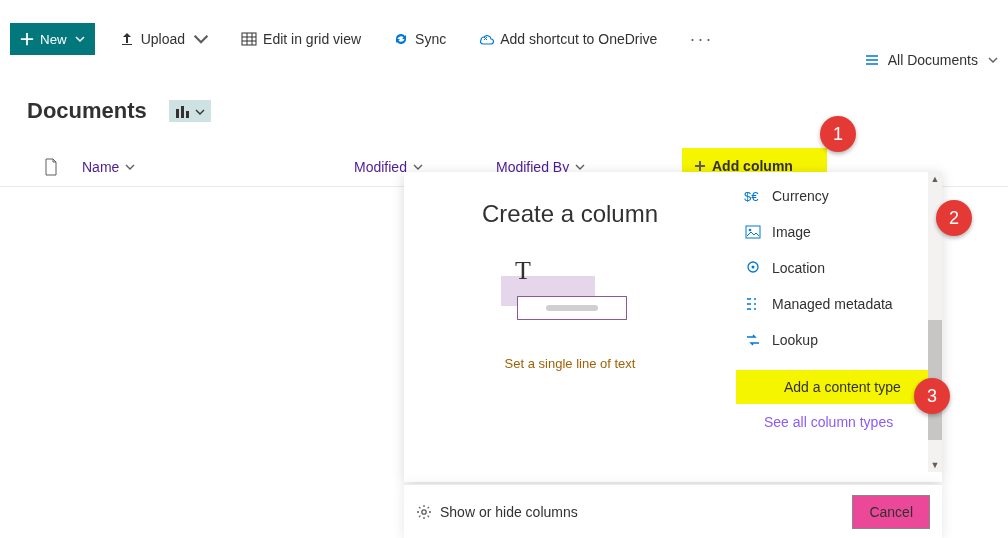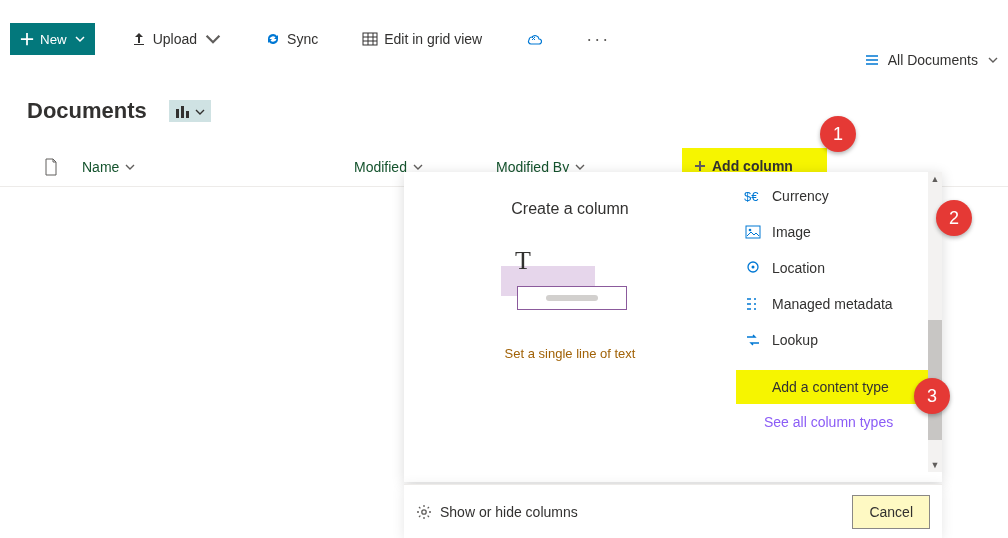--- a/index.html
+++ b/index.html
@@ -1,60 +1,60 @@
 <!DOCTYPE html>
 <html><head>
 <meta charset="utf-8">
 <style>
   * { box-sizing: border-box; }
   html, body { margin:0; padding:0; font-family:"Segoe UI",Arial,sans-serif; font-size:14px; color:#323130; background:#fff; width:1008px; height:538px; overflow:hidden; }
-  .toolbar { display:flex; align-items:center; padding:10px 10px 18px 10px; gap:28px;justify-content:space-between; }
+  .toolbar { display:flex; align-items:center; padding:10px 10px 18px 10px; gap:16px;justify-content:space-between; }
   .btn-primary { background:#03787c; color:#fff; border:none; height:32px; padding:0 10px; display:flex; align-items:center; gap:6px; cursor:pointer; }
   .btn-primary .plus { width:14px; height:14px; }
   .tool-item { display:flex; align-items:center; gap:6px; height:32px; padding:0 8px; cursor:pointer; color:#323130; }
   .tool-item svg { width:16px; height:16px; }
   .chev { margin-left:2px; }
   .spacer { flex:1; }
   .more-dots { font-size:18px; letter-spacing:2px; color:#605e5c; }
   .view-switch { display:flex; align-items:center; gap:8px; color:#323130;margin-top:42px; }
   .page-title { display:flex; align-items:center; gap:10px; padding:0 15px 16px 15px; }
   .page-title h1 { font-size:22px; font-weight:600; margin:12px; }
   .tile-toggle { background:#cfe2e3; padding:4px 6px 2px 6px; display:flex; align-items:center; gap:2px; }
   .col-headers { display:flex; align-items:center; padding:6px 0 10px 0; border-bottom:1px solid #edebe9; position:relative; }
-  .col { display:flex; align-items:center; gap:6px; color:#14532d; }
+  .col { display:flex; align-items:center; gap:6px; color:#4c1d95; }
   .col.file-icon-col { width:42px; justify-content:center; margin-left:30px; }
   .col.name-col { width:282px; padding-left:10px; }
   .col.modified-col { width:142px; }
   .col.modifiedby-col { width:134px; }
   .add-col-btn { background:#f6f500; height:36px; padding:0 34px 0 12px; display:flex; align-items:center; gap:6px; font-weight:600; color:#323130; cursor:pointer; position:absolute; left:682px; top:-4px; }
   .panel { position:absolute; top:172px; left:404px; width:538px; height:310px; background:#fff; box-shadow:0 2px 12px rgba(0,0,0,0.15); display:flex; }
   .panel-left { width:332px; padding:28px 10px 10px 10px; display:flex; flex-direction:column; align-items:center; }
-  .panel-left h2 { margin:0 0 28px 0; font-size:16px; font-weight:400; color:#323130; }
+  .panel-left h2 { margin:0 0 28px 0; font-size:24px; font-weight:400; color:#323130; }
   .illus { position:relative; width:150px; height:80px; margin-bottom:20px; }
   .illus .box1 { position:absolute; top:20px; left:6px; width:94px; height:30px; background:#e6d6eb; }
   .illus .T { position:absolute; top:0px; left:20px; font-family:Georgia,serif; font-size:26px; }
   .illus .box2 { position:absolute; top:40px; left:22px; width:110px; height:24px; border:1px solid #8b5a9c; background:#fff; display:flex; align-items:center; justify-content:center; }
   .illus .box2::after { content:""; width:52px; height:6px; border-radius:3px; background:#d2d0ce; }
   .panel-sub { font-size:13px; color:#a16207; }
   .panel-right { width:204px; padding:6px 12px 6px 2px; position:relative; }
   .type-item { display:flex; align-items:center; gap:10px; padding:9px 6px; cursor:pointer; color:#323130; }
   .type-item svg { width:18px; height:18px; color:#0078d4; }
   .type-sep { height:12px; }
-  .type-item.highlight { background:#f6f500; margin-left:-2px; padding-left:8px; }
+  .type-item.highlight { background:#f6f500; margin-left:-2px; padding-left:20px; }
   .type-link { padding:10px 6px 10px 26px; color:#8b5cf6; cursor:pointer; }
   .scroll-track { position:absolute; right:-2px; top:0; width:14px; height:300px; background:#f3f2f1; }
   .scroll-thumb { position:absolute; right:-2px; top:148px; width:14px; height:120px; background:#c8c6c4; }
   .scroll-up, .scroll-down { position:absolute; right:-2px; width:14px; height:14px; background:#f3f2f1; font-size:9px; color:#605e5c; text-align:center; line-height:14px;}
   .scroll-up { top:0; }
   .scroll-down { top:286px; }
   .footer { position:absolute; top:484px; left:404px; width:538px; height:54px; border-top:1px solid #edebe9; background:#fff; display:flex; align-items:center; padding:0 12px; box-shadow:0 2px 12px rgba(0,0,0,0.1); }
   .footer-left { display:flex; align-items:flex-end; gap:8px; color:#323130; cursor:pointer; }
   .footer-spacer { flex:1; }
   .btn-next { background:#0078d4; color:#fff; border:none; height:34px; padding:0 22px; font-weight:600; font-size:14px; margin-right:10px; cursor:pointer; }
-  .btn-cancel { background:#fef9c3; color:#323130; border:1px solid #8a8886; height:34px; padding:0 16px; font-size:14px; cursor:pointer; }
+  .btn-cancel { background:#ec4899; color:#323130; border:1px solid #8a8886; height:34px; padding:0 16px; font-size:14px; cursor:pointer; }
   .callout { position:absolute; width:36px; height:36px; border-radius:50%; background:#e53935; color:#fff; font-size:18px; font-weight:400; display:flex; align-items:center; justify-content:center; box-shadow:0 2px 4px rgba(0,0,0,0.3); z-index:50;}
 </style>
 </head>
 <body>
 
 <div class="toolbar">
   <button class="btn-primary">
     <svg class="plus" viewBox="0 0 16 16">
         <path d="M7 1h2v6h6v2H9v6H7V9H1V7h6z" fill="#fff"></path>
       </svg>
@@ -69,38 +69,39 @@
         <path d="M8 2l4 4H9v6H7V6H4l4-4zM3 13h10v1H3z" fill="#323130"></path>
       </svg>
     <span>Upload</span>
     <svg class="chev" width="10" height="10" viewBox="0 0 10 10">
         <path d="M1 3l4 4 4-4" stroke="#605e5c" stroke-width="1.4" fill="none"></path>
       </svg>
   </div>
 
   <div class="tool-item">
     <svg viewBox="0 0 16 16">
-        <path d="M3 8a5 5 0 0 1 9-3l1-1v4H9l1.5-1.5A3.5 3.5 0 0 0 4.5 8M13 8a5 5 0 0 1-9 3l-1 1V8h4l-1.5 1.5A3.5 3.5 0 0 0 11.5 8" fill="#0078d4"></path>
-      </svg>
-    <span>Sync</span>
-  </div>
-
-  <div class="tool-item">
-    <svg viewBox="0 0 16 16">
         <rect x="1" y="2" width="14" height="12" fill="none" stroke="#323130"></rect>
         <path d="M1 6h14M1 10h14M6 2v12M11 2v12" stroke="#323130"></path>
       </svg>
     <span>Edit in grid view</span>
   </div>
 
   <div class="tool-item">
     <svg viewBox="0 0 16 16">
+        <path d="M3 8a5 5 0 0 1 9-3l1-1v4H9l1.5-1.5A3.5 3.5 0 0 0 4.5 8M13 8a5 5 0 0 1-9 3l-1 1V8h4l-1.5 1.5A3.5 3.5 0 0 0 11.5 8" fill="#0078d4"></path>
+      </svg>
+    <span>Sync</span>
+  </div>
+
+  <div class="tool-item">
+    <svg viewBox="0 0 16 16">
         <path d="M3 9a3 3 0 0 1 3-3 4 4 0 0 1 7 2 2.5 2.5 0 0 1 0 5H5a2.5 2.5 0 0 1-2-4z" fill="none" stroke="#0078d4" stroke-width="1.2"></path>
         <path d="M6 6l3 3M9 6l-3 3" stroke="#0078d4"></path>
       </svg>
+    <span>Add shortcut to OneDrive</span>
   </div>
 
   <div class="tool-item">
     <span class="more-dots">···</span>
   </div>
 
   <div class="spacer"></div>
 
   <div class="view-switch">
     <svg width="16" height="16" viewBox="0 0 16 16">

